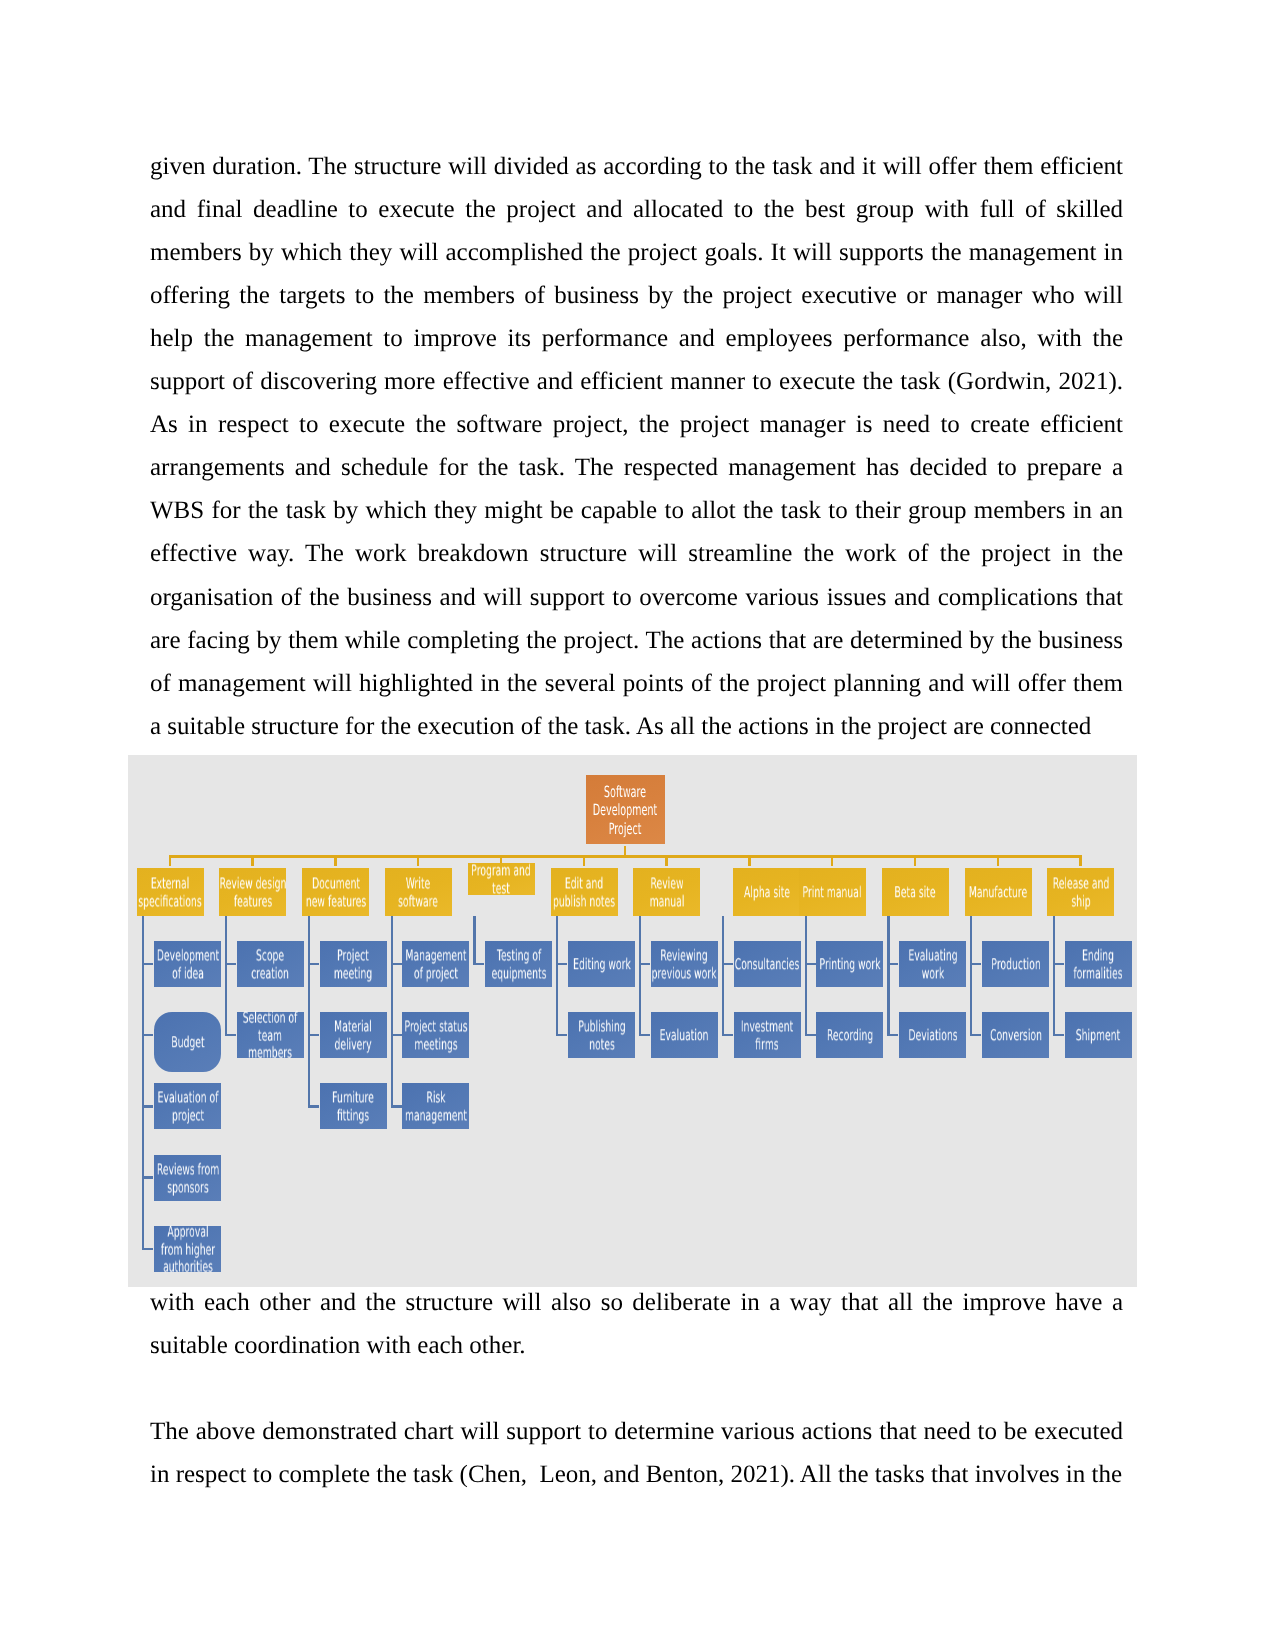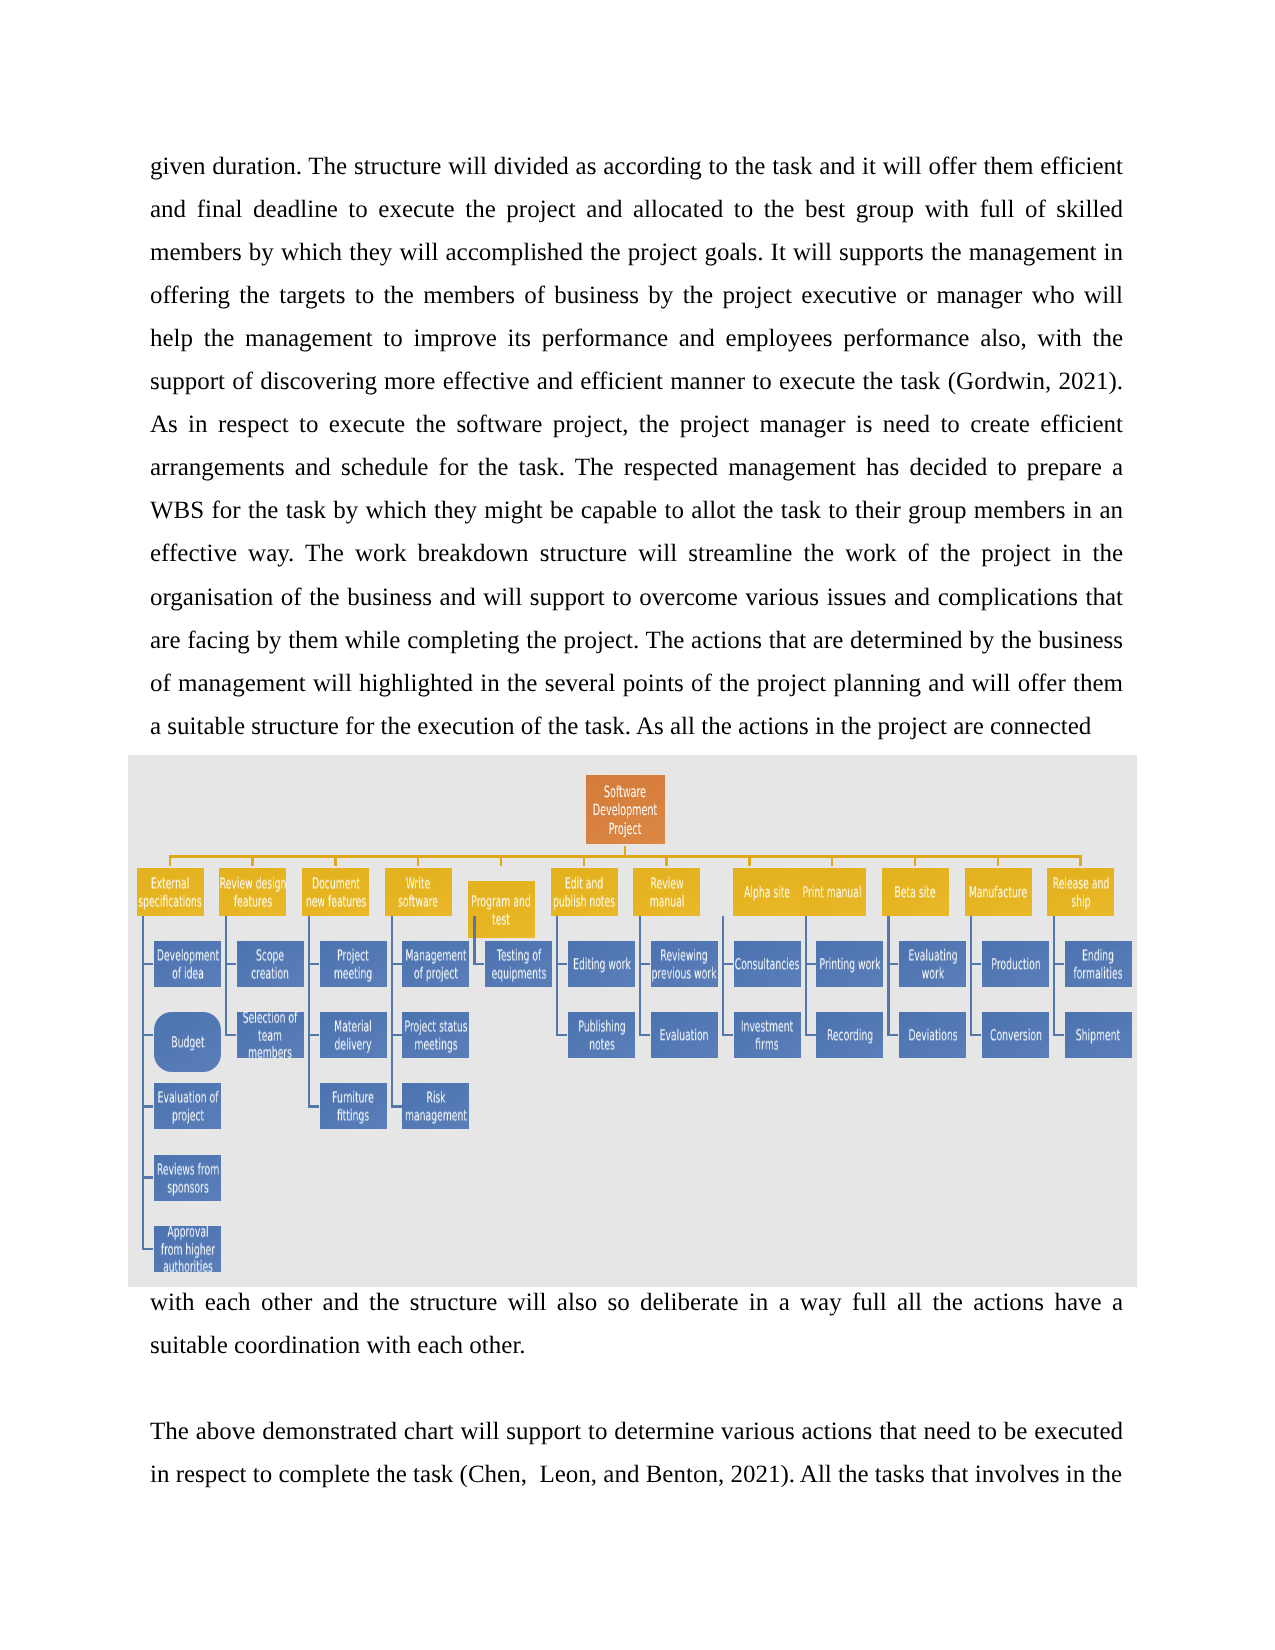--- a/index.html
+++ b/index.html
@@ -139,21 +139,21 @@
       </div>
       <div class="bhline" style="left: 262.6px; top: 278.8px; width: 11px; height: 2.6px;"></div>
       <div class="node lvl2" style="left: 274.4px; top: 257.1px; width: 67px; height: 46px; text-decoration: underline;">
         <span class="lbl" style="font-size: 15px; line-height: 17.6px;">Project status<br>meetings</span>
       </div>
       <div class="bhline" style="left: 262.6px; top: 350.1px; width: 11px; height: 2.6px;"></div>
       <div class="node lvl2" style="left: 274.4px; top: 328.4px; width: 67px; height: 46px;">
         <span class="lbl" style="font-size: 15px; line-height: 17.6px;">Risk<br>management</span>
       </div>
       <div class="vline" style="left: 371.7px; top: 100.3px; width: 2.6px; height: 10.5px;"></div>
-      <div class="node lvl1" style="left: 339.7px; top: 126px; width: 67px; height: 57px;">
+      <div class="node lvl1" style="left: 339.7px; top: 108px; width: 67px; height: 32px;">
         <span class="lbl" style="font-size: 15px; line-height: 17.6px;">Program and<br>test</span>
       </div>
       <div class="bvline" style="left: 345.4px; top: 160.5px; width: 2.2px; height: 49.6px;"></div>
       <div class="bhline" style="left: 345.4px; top: 207.5px; width: 11px; height: 2.6px;"></div>
       <div class="node lvl2" style="left: 357.2px; top: 185.8px; width: 67px; height: 46px;">
         <span class="lbl" style="font-size: 15px; line-height: 17.6px;">Testing of<br>equipments</span>
       </div>
       <div class="vline" style="left: 454.5px; top: 100.3px; width: 2.6px; height: 10.5px;"></div>
       <div class="node lvl1" style="left: 422.5px; top: 113px; width: 67px; height: 47.5px;">
         <span class="lbl" style="font-size: 15px; line-height: 17.6px;">Edit and<br>publish notes</span>
@@ -240,16 +240,16 @@
       <div class="bhline" style="left: 925px; top: 207.5px; width: 11px; height: 2.6px;"></div>
       <div class="node lvl2" style="left: 936.8px; top: 185.8px; width: 67px; height: 46px;">
         <span class="lbl" style="font-size: 15px; line-height: 17.6px;">Ending<br>formalities</span>
       </div>
       <div class="bhline" style="left: 925px; top: 278.8px; width: 11px; height: 2.6px;"></div>
       <div class="node lvl2" style="left: 936.8px; top: 257.1px; width: 67px; height: 46px;">
         <span class="lbl" style="font-size: 15px; line-height: 17.6px;">Shipment</span>
       </div>
     </div>
 
-  <div class="para" id="para1" style="top:1280.8px;">with each other and the structure will also so deliberate in a way full all the actions have a suitable coordination with each other.</div>
+  <div class="para" id="para1" style="top:1280.8px;">with each other and the structure will also so deliberate in a way that all the improve have a suitable coordination with each other.</div>
   <div class="para" id="para2" style="top:1409.6px;">The above demonstrated chart will support to determine various actions that need to be executed in respect to complete the task (Chen,  Leon, and Benton, 2021). All the tasks that involves in the</div>
 
 </div>
 
 </body></html>

